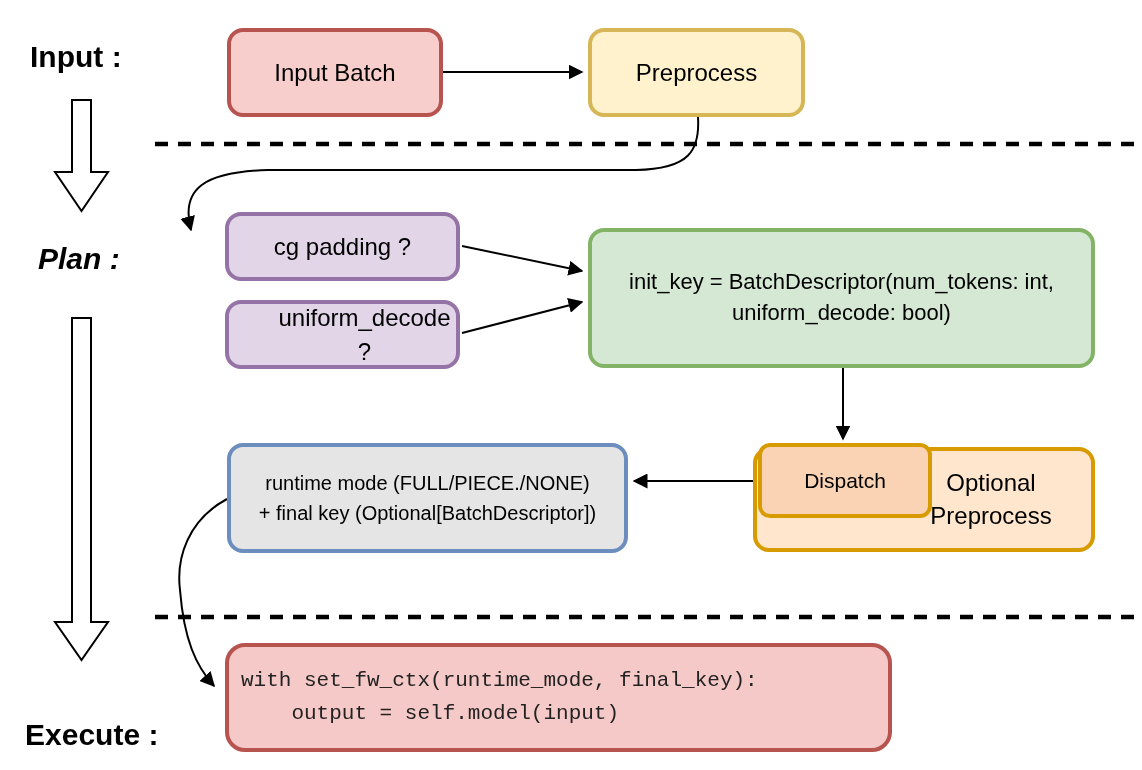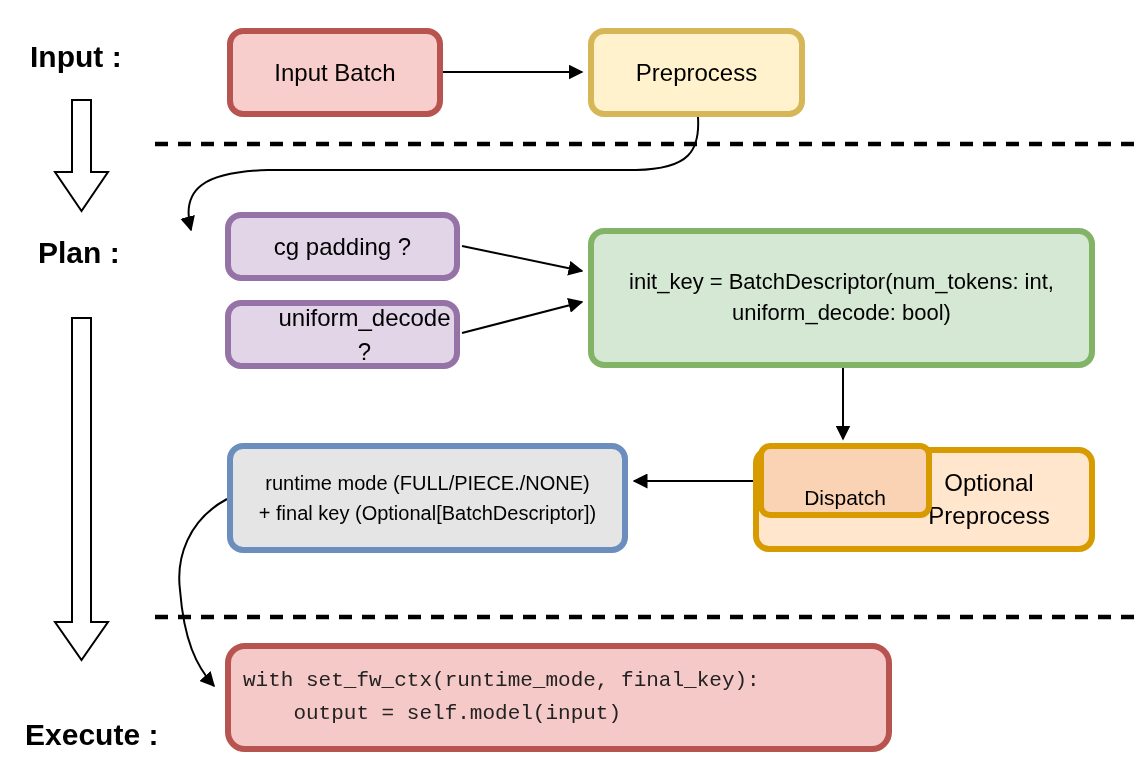--- a/index.html
+++ b/index.html
@@ -6,21 +6,21 @@
   #canvas{
     position:relative;
     width:1142px;height:770px;
     background:#ffffff;
     font-family:"Liberation Sans", sans-serif;
     overflow:hidden;
   }
   #wires{position:absolute;left:0;top:0;width:1142px;height:770px;}
   .node{
     position:absolute;
-    border:6px solid #8b5cf6;
+    border:4px solid #8b5cf6;
     border-radius:16px;
     display:flex;flex-direction:column;
     align-items:center;justify-content:center;
     text-align:center;
     color:#000;
     box-sizing:border-box;
     line-height:1.4;
   }
   .section-label{
     position:absolute;
@@ -70,21 +70,21 @@
     <path class="wire" d="M443,72 L582,72" marker-end="url(#arrow)"></path>
     <path class="wire" d="M698,117 C700,150 690,169 636,170 L268,170 C205,172 180,188 191,230" marker-end="url(#arrow)"></path>
     <path class="wire" d="M462,246 L582,271" marker-end="url(#arrow)"></path>
     <path class="wire" d="M462,333 L582,302" marker-end="url(#arrow)"></path>
     <path class="wire" d="M843,338 L843,439" marker-end="url(#arrow)"></path>
     <path class="wire" d="M753,481 L634,481" marker-end="url(#arrow)"></path>
     <path class="wire" d="M227,499 C188,520 176,558 180,590 C184,640 196,666 214,686" marker-end="url(#arrow)"></path>
   </svg>
 
   <div class="section-label" style="left:30px;top:40px;">Input :</div>
-  <div class="section-label" style="left:38px;top:236px;">Plan :</div>
+  <div class="section-label" style="left:38px;top:242px;font-style:italic;">Plan :</div>
   <div class="section-label" style="left:25px;top:674px;margin-top:44px;">Execute :</div>
 
   <div class="node f24" style="left: 227px; top: 28px; width: 216px; height: 89px; background-color: rgb(248, 206, 204); border-color: rgb(184, 84, 80);">
     <span>Input Batch</span>
   </div>
 
   <div class="node f24" style="left: 588px; top: 28px; width: 217px; height: 89px; background-color: rgb(255, 242, 204); border-color: rgb(214, 182, 86);">
     <span>Preprocess</span>
   </div>
 
@@ -101,21 +101,21 @@
     <div>uniform_decode: bool)</div>
   </div>
 
   <div class="node node-cudagraph f24" style="left: 753px; top: 447px; width: 342px; height: 105px; background-color: rgb(255, 230, 204); border-color: rgb(215, 155, 0);">
     <div class="ctext">
       <div>Optional</div>
       <div>Preprocess</div>
     </div>
   </div>
 
-  <div class="node f21" style="left: 758px; top: 443px; width: 174px; height: 75px; border-radius: 12px; background-color: rgb(250, 211, 181); border-color: rgb(215, 155, 0); justify-content: flex-end;">
+  <div class="node f21" style="left: 758px; top: 443px; width: 174px; height: 75px; border-radius: 12px; background-color: rgb(250, 211, 181); border-color: rgb(215, 155, 0);">
     <span>Dispatch</span>
   </div>
 
   <div class="node f20" style="left: 227px; top: 443px; width: 401px; height: 110px; line-height: 1.5; background-color: #e5e5e5; border-color: rgb(108, 142, 191);">
     <div>runtime mode (FULL/PIECE./NONE)</div>
     <div>+ final key (Optional[BatchDescriptor])</div>
   </div>
 
   <div class="node node-code f21" style="left: 225px; top: 643px; width: 667px; height: 109px; background-color: rgb(245, 201, 199); border-color: rgb(184, 84, 80);">
     <div>with set_fw_ctx(runtime_mode, final_key):</div>

